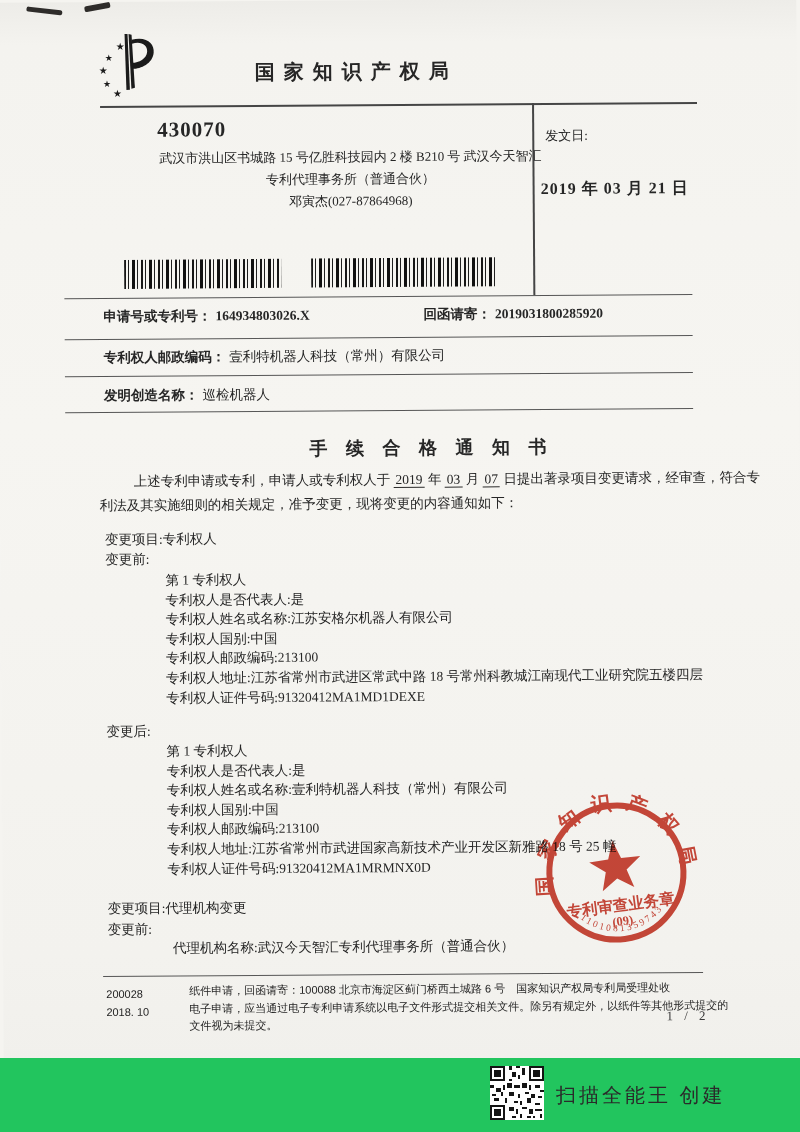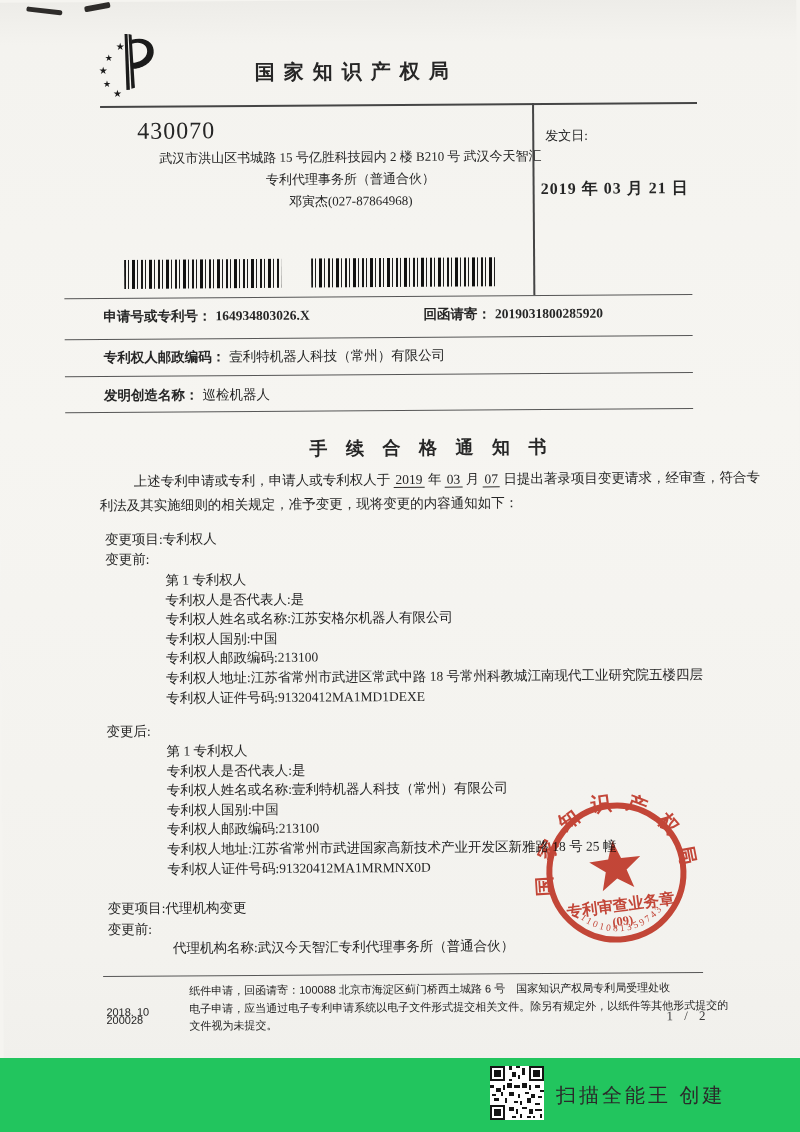--- a/index.html
+++ b/index.html
@@ -17,21 +17,21 @@
   .bottom-strip{
     position:absolute;left:0;top:1058px;width:800px;height:74px;
     background:#22c55e;
   }
   .abs{position:absolute;}
   .hline{position:absolute;height:1.5px;background:#454545;}
   .vline{position:absolute;width:1.5px;background:#454545;}
   .thin{height:1px;background:#555;}
   .artifact{position:absolute;background:#2e2c2a;border-radius:2px;}
   .agency-title{font-size:20px;font-weight:bold;letter-spacing:2px;white-space:nowrap;}
-  .postal{font-size:24px;font-weight:normal;letter-spacing:1px;}
+  .postal{font-size:21px;font-weight:bold;letter-spacing:1px;margin-left:20px;}
   .addr{width:470px;text-align:center;font-size:13px;line-height:22px;}
   .datebox-label{font-size:13px;}
   .datebox-value{font-size:16px;font-weight:bold;letter-spacing:1px;}
   .barcode{
     position:absolute;height:29px;
     background-image:repeating-linear-gradient(90deg,
       #161616 0px,#161616 2px,transparent 2px,transparent 3.5px,
       #1d1d1d 3.5px,#1d1d1d 4.5px,transparent 4.5px,transparent 8px,
       #101010 8px,#101010 11px,transparent 11px,transparent 13px,
       #222 13px,#222 14px,transparent 14px,transparent 17px);
@@ -152,21 +152,21 @@
     <polygon points="86,54 92.5,72.1 111.7,72.7 96.5,84.4 101.9,102.8 86,92 70.1,102.8 75.5,84.4 60.3,72.7 79.5,72.1" fill="#c8392a"></polygon>
     <text x="86" y="124" text-anchor="middle" font-size="15.5" font-weight="bold" fill="#c8392a">专利审查业务章</text>
     <text x="86" y="139" text-anchor="middle" font-size="12.5" font-weight="bold" fill="#c8392a">(09)</text>
     <path id="arcBottom" d="M 32,108 A 58,58 0 0 0 140,108" fill="none"></path>
     <text font-size="9.5" fill="#c8392a" letter-spacing="2.5">
       <textPath href="#arcBottom" startOffset="50%" text-anchor="middle">1101081359743</textPath>
     </text>
   </svg>
 
   <div class="hline thin" style="left:100px;top:974px;width:600px;"></div>
-  <div class="abs footer-small" style="left:103px;top:984px;margin-top:26px;">200028</div>
+  <div class="abs footer-small" style="left:103px;top:984px;">200028</div>
   <div class="abs footer-small" style="left:103px;top:1002px;">2018. 10</div>
   <div class="abs footer-small" style="left:186px;top:981px;white-space:nowrap;">
     <div>纸件申请，回函请寄：100088  北京市海淀区蓟门桥西土城路 6 号　国家知识产权局专利局受理处收</div>
     <div>电子申请，应当通过电子专利申请系统以电子文件形式提交相关文件。除另有规定外，以纸件等其他形式提交的</div>
     <div>文件视为未提交。</div>
   </div>
   <div class="abs page-num" style="left:663px;top:1010px;">1 / 2</div>
 
 </div>
 

